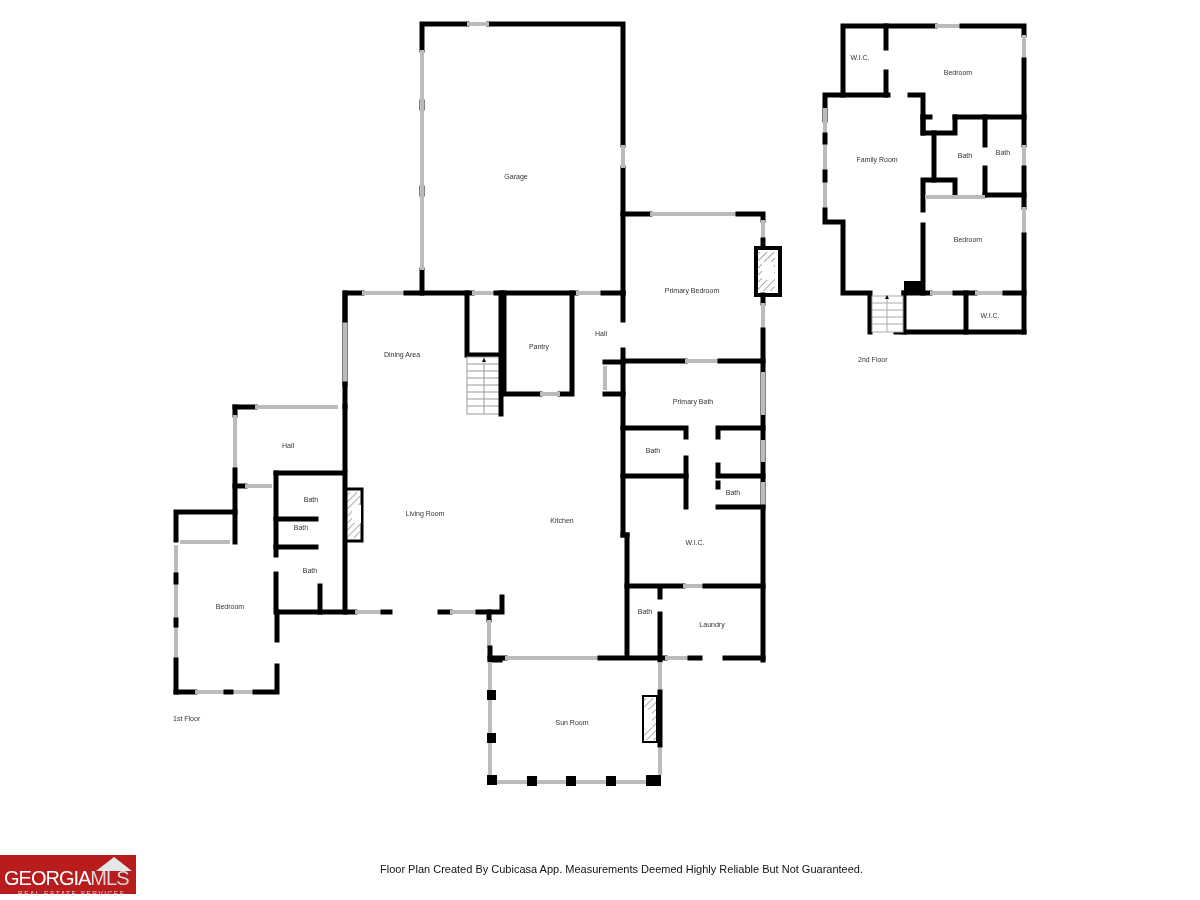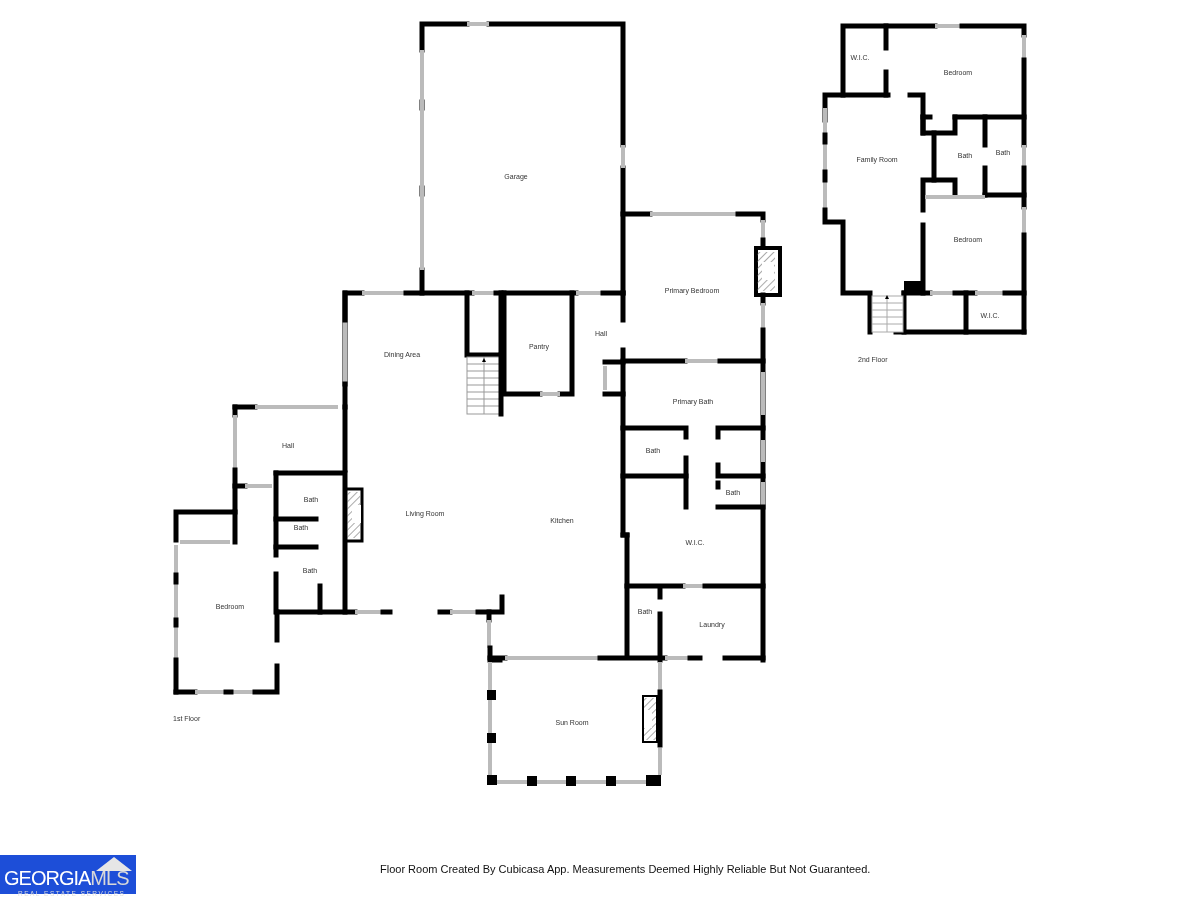--- a/index.html
+++ b/index.html
@@ -3,21 +3,21 @@
 <meta charset="utf-8">
 <style>
   html,body{margin:0;padding:0;background:#fff;}
   body{width:1200px;height:900px;position:relative;overflow:hidden;font-family:"Liberation Sans",sans-serif;}
   svg{position:absolute;left:0;top:0;}
   .wall{stroke:#000;stroke-width:5;fill:none;stroke-linecap:square;}
   .win{stroke:#bbb;stroke-width:4;fill:none;}
   .lbl{position:absolute;font-size:7px;color:#333;transform:translate(-50%,-50%);white-space:nowrap;}
   .flbl{position:absolute;font-size:7px;color:#333;white-space:nowrap;}
   .footer{position:absolute;left:380px;top:863px;font-size:11px;color:#111;}
-  .logo{position:absolute;left:0;top:855px;width:136px;height:39px;background:#1d4ed8;color:#fff;}
+  .logo{position:absolute;left:0;top:855px;width:136px;height:39px;background:#b91c1c;color:#fff;}
   .logo .main{position:absolute;left:4px;top:12px;font-size:20px;letter-spacing:-1px;}
   .logo .main .mls{color:#d8d8d8;font-weight:normal;}
   .logo .sub{position:absolute;left:18px;top:35px;font-size:6.5px;letter-spacing:1.5px;color:#ddd;}
   .logo .roof{position:absolute;left:96px;top:2px;width:0;height:0;border-left:18px solid transparent;border-right:18px solid transparent;border-bottom:14px solid #e6e6e6;}
 </style>
 </head>
 <body>
 
 <svg width="1200" height="900">
 
@@ -241,19 +241,19 @@
 
 <div class="lbl" style="left:860px;top:57px">W.I.C.</div>
 <div class="lbl" style="left:958px;top:72px">Bedroom</div>
 <div class="lbl" style="left:877px;top:159px">Family Room</div>
 <div class="lbl" style="left:965px;top:155px">Bath</div>
 <div class="lbl" style="left:1003px;top:152px">Bath</div>
 <div class="lbl" style="left:968px;top:239px">Bedroom</div>
 <div class="lbl" style="left:990px;top:315px">W.I.C.</div>
 <div class="flbl" style="left:858px;top:356px">2nd Floor</div>
 
-<div class="footer">Floor Room Created By Cubicasa App. Measurements Deemed Highly Reliable But Not Guaranteed.</div>
+<div class="footer">Floor Plan Created By Cubicasa App. Measurements Deemed Highly Reliable But Not Guaranteed.</div>
 
 <div class="logo">
   <div class="roof"></div>
   <div class="main"><span>GEORGIA</span><span class="mls">MLS</span></div>
   <div class="sub">REAL ESTATE SERVICES</div>
 </div>
 
 </body></html>

